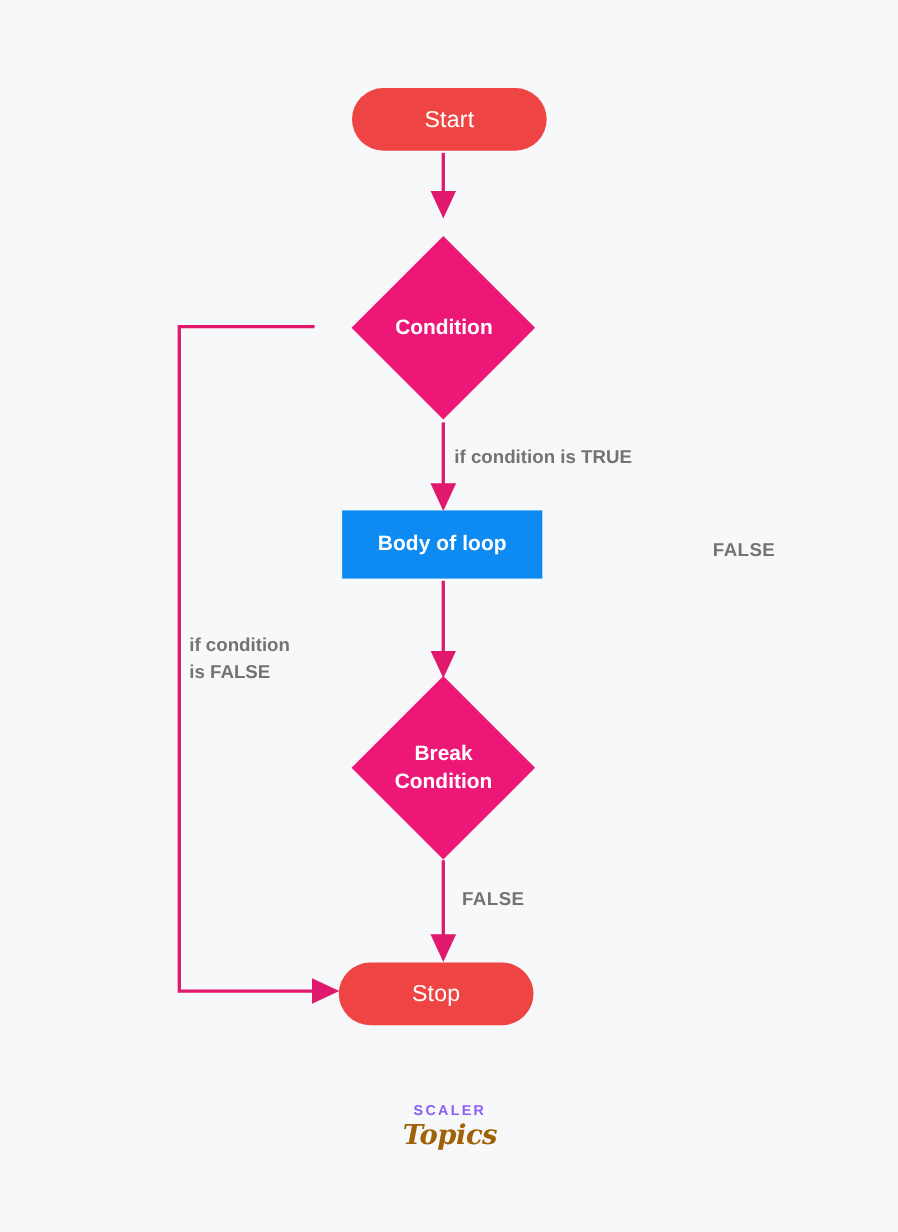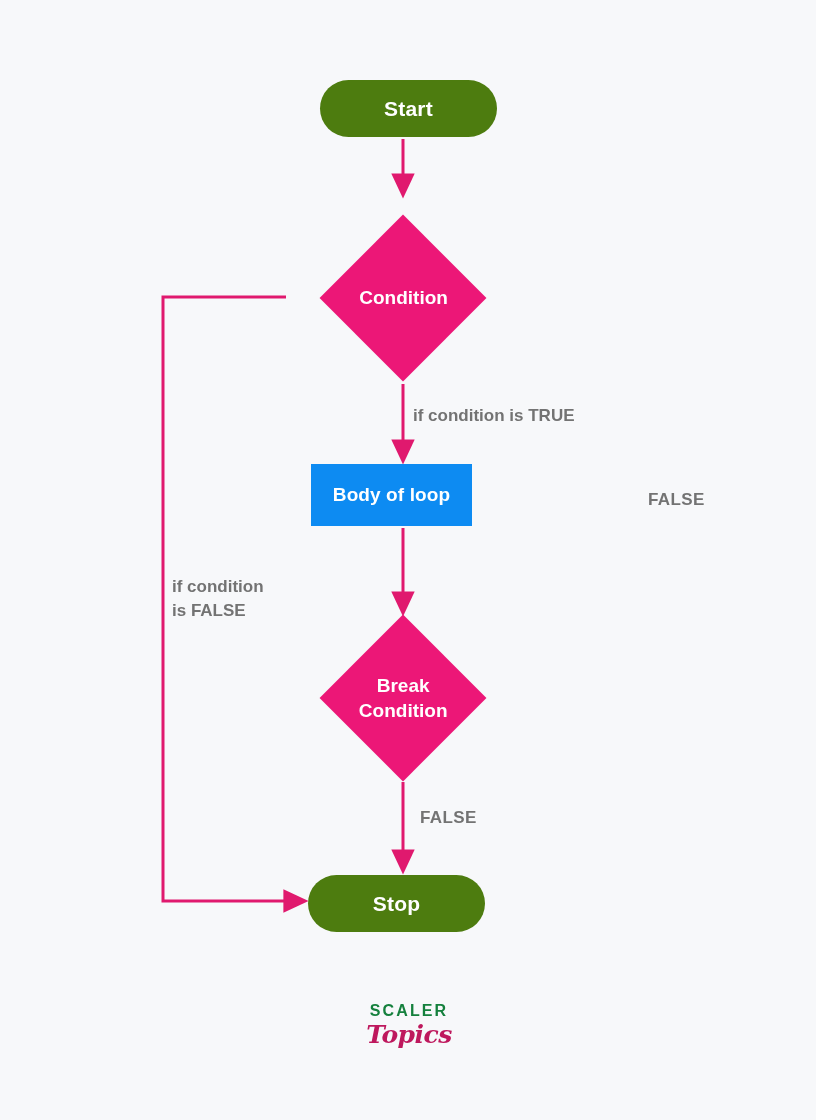--- a/index.html
+++ b/index.html
@@ -31,25 +31,25 @@
   
   .node {
     position: absolute;
     display: flex;
     align-items: center;
     justify-content: center;
     box-sizing: border-box;
   }
 
   .terminal {
-    background: #4d7c0f;
+    background: #ef4444;
     border-radius: 999px;
     color: #ffffff;
     font-size: 21px;
-    font-weight: bold;
+    font-weight: normal;
     letter-spacing: 0.2px;
   }
 
   .process {
     background: #0d8bf2;
     color: #ffffff;
     font-size: 19px;
     font-weight: bold;
     letter-spacing: 0.1px;
   }
@@ -65,21 +65,21 @@
   }
   .decision > span {
     transform: rotate(-45deg);
     display: block;
     white-space: pre-line;
   }
 
   
   #node-start  { left: 320px; top: 80px;  width: 177px; height: 57px; }
   #node-cond   { left: 344px; top: 239px; width: 118px; height: 118px; }
-  #node-body   { left: 311px; top: 464px; width: 161px; height: 62px; }
+  #node-body   { left: 311px; top: 464px; width: 182px; height: 62px; }
   #node-break  { left: 344px; top: 639px; width: 118px; height: 118px; }
   #node-stop   { left: 308px; top: 875px; width: 177px; height: 57px; }
 
   
   .edge-label {
     position: absolute;
     color: #737373;
     font-size: 17px;
     font-weight: bold;
     line-height: 1.42;
@@ -94,34 +94,34 @@
   #logo {
     position: absolute;
     left: 357px;
     top: 1003px;
     width: 104px;
     height: 58px;
     text-align: center;
   }
   #logo-scaler {
     display: block;
-    font-size: 16px;
+    font-size: 13px;
     font-weight: bold;
     letter-spacing: 2.1px;
-    color: #15803d;
+    color: #8b5cf6;
     line-height: 1;
   }
   #logo-topics {
     display: block;
     margin-top: 3px;
     font-family: "DejaVu Serif", serif;
     font-size: 25px;
     font-style: italic;
     font-weight: bold;
-    color: #be185d;
+    color: #a16207;
     line-height: 1.05;
     letter-spacing: -0.5px;
   }
 </style>
 </head>
 <body>
 
 <div id="canvas">
 
   <svg id="edges" viewBox="0 0 816 1120" width="816" height="1120" xmlns="http://www.w3.org/2000/svg">

